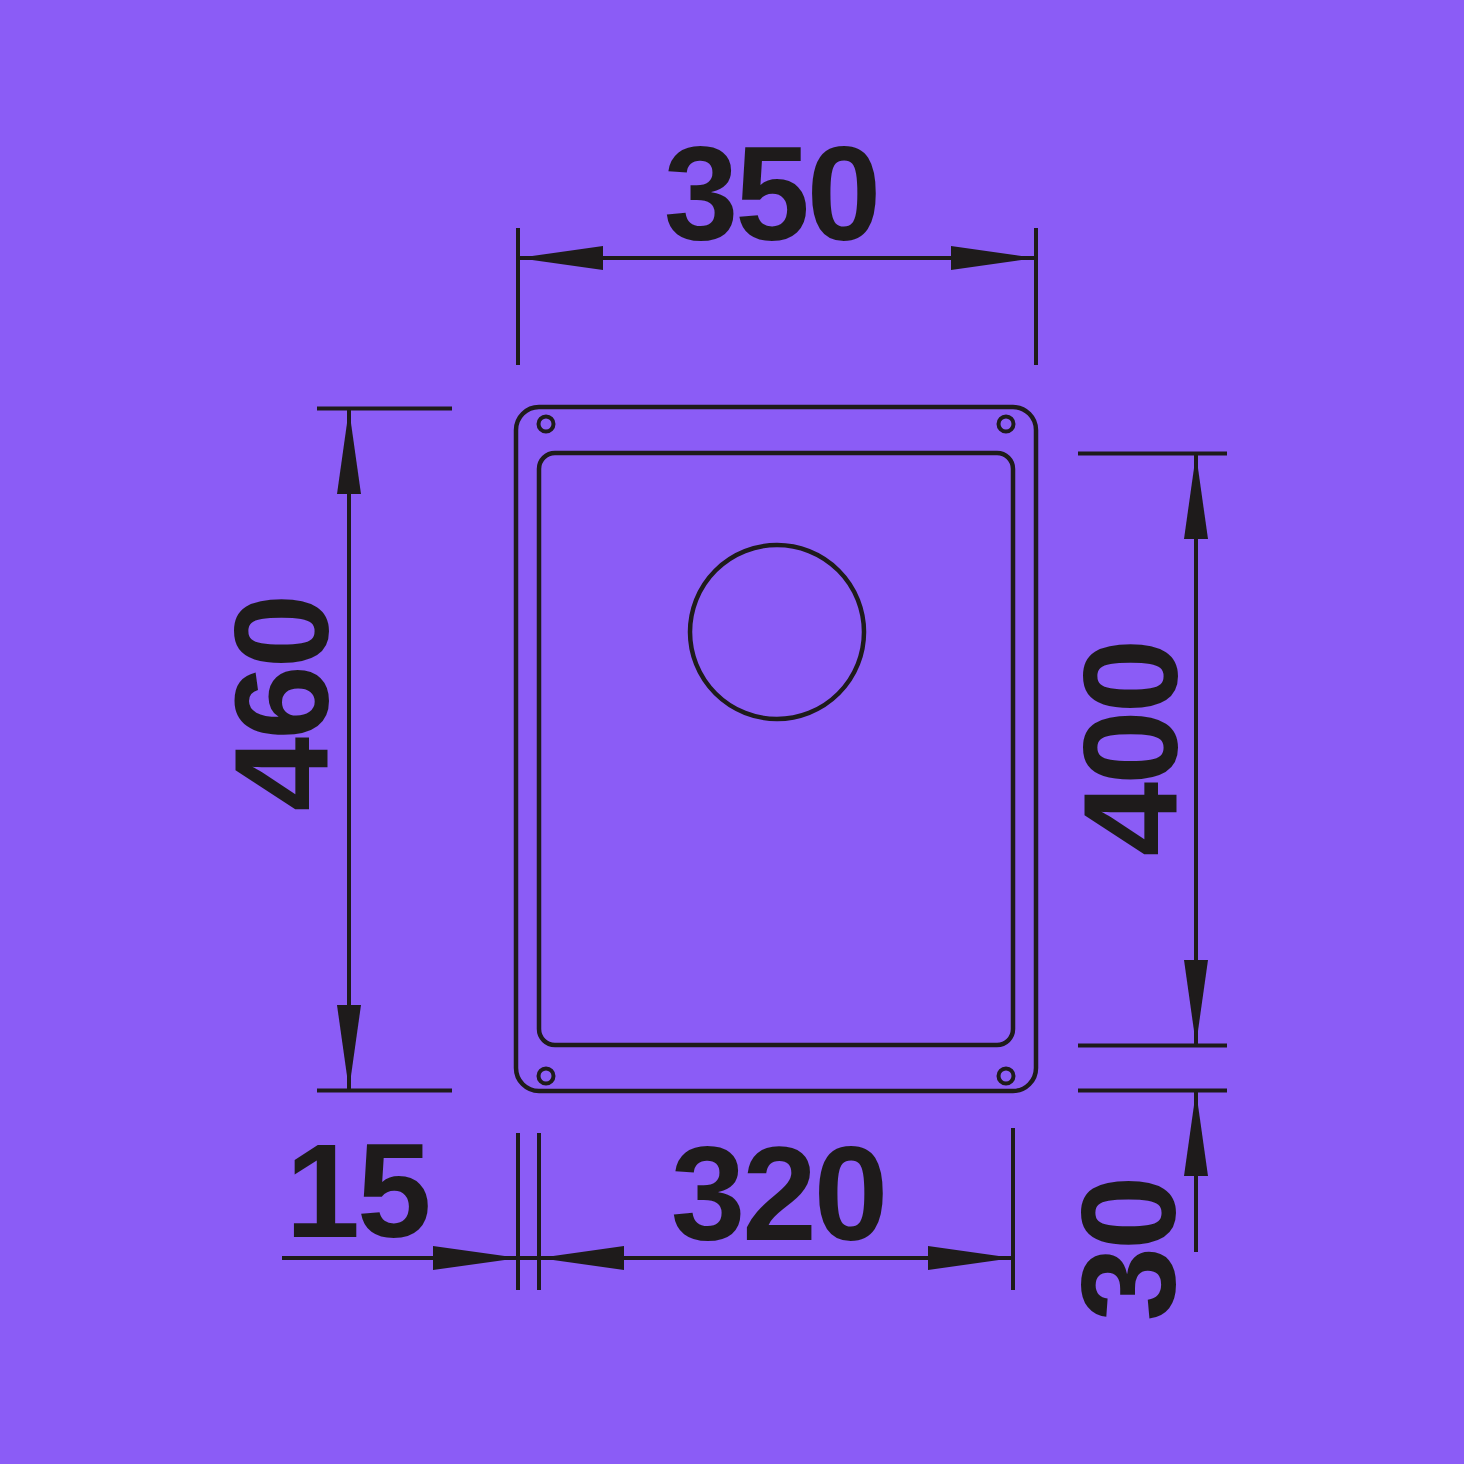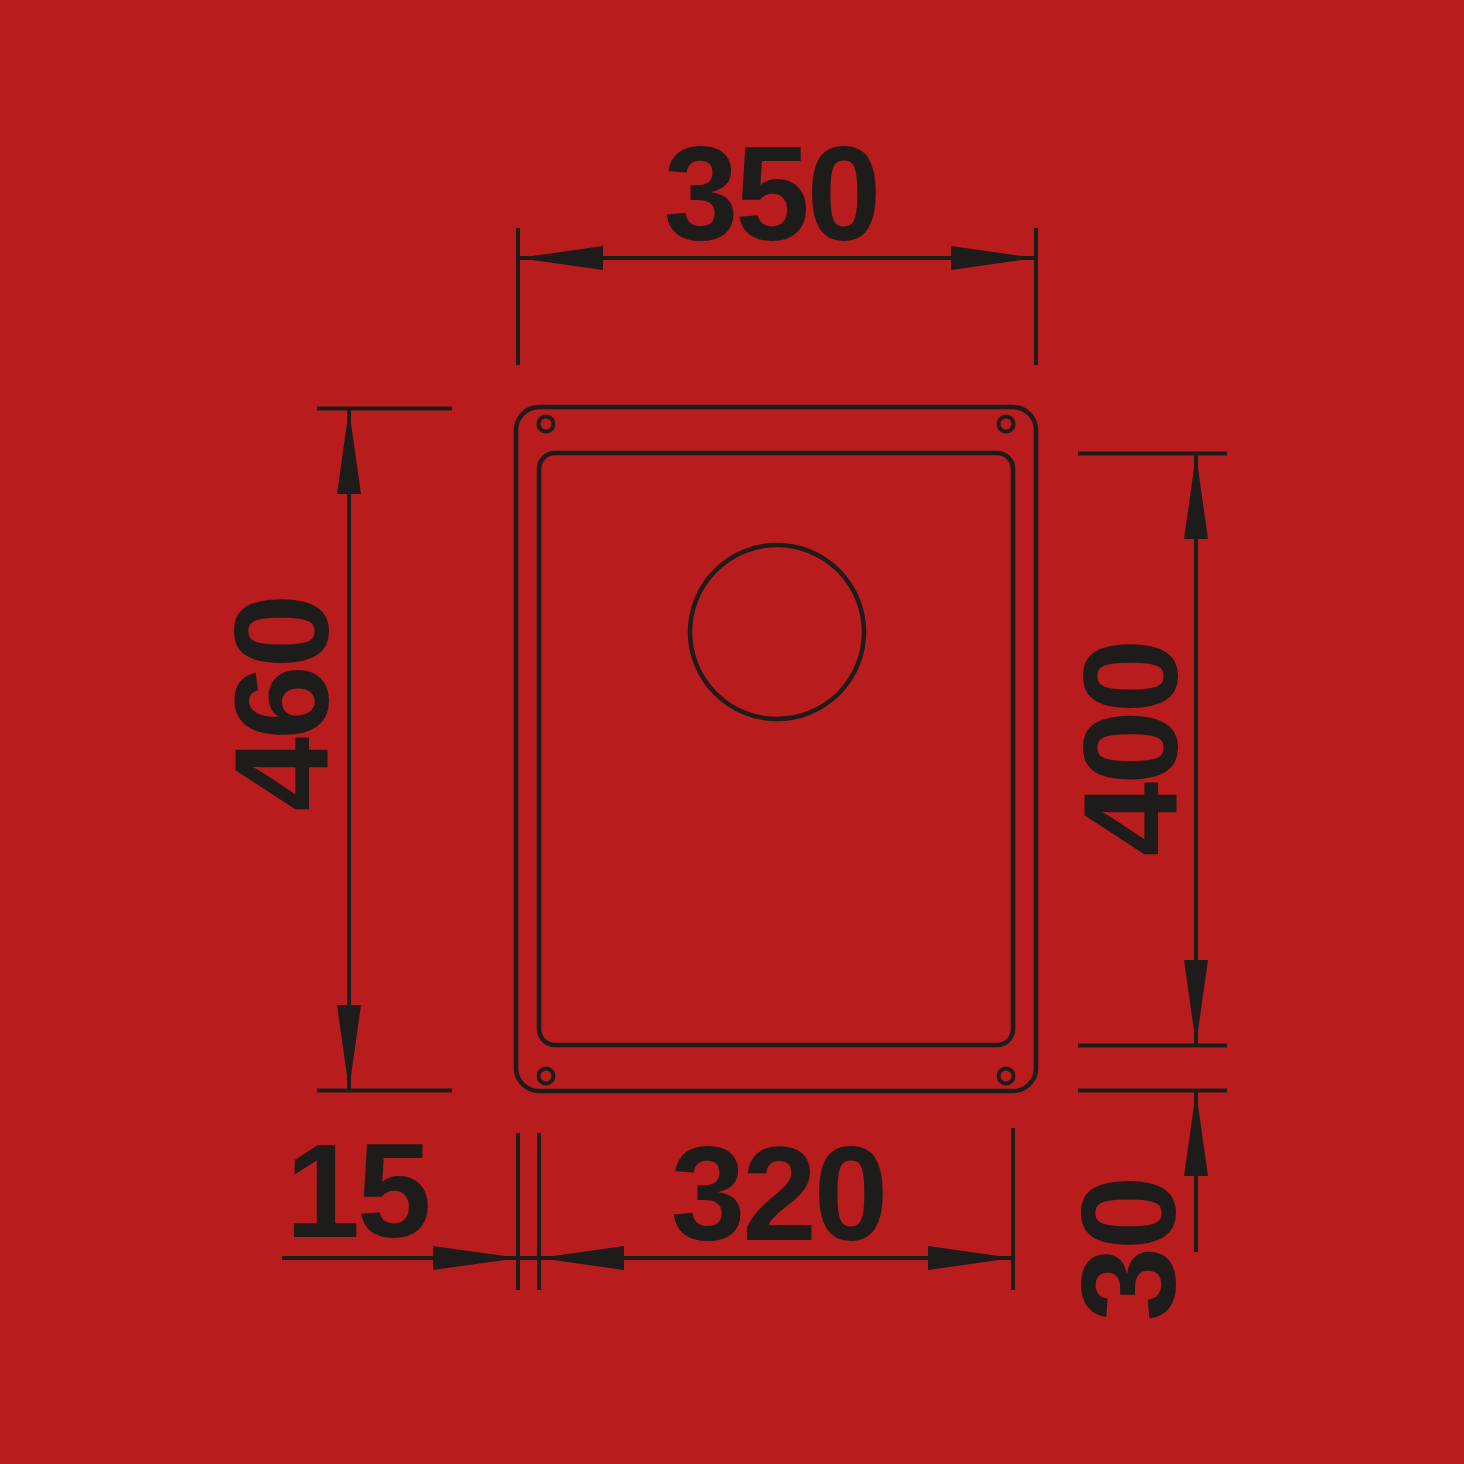--- a/index.html
+++ b/index.html
@@ -6,21 +6,21 @@
     margin: 0;
     padding: 0;
     background: #ffffff;
     width: 1464px;
     height: 1464px;
   }
   .stage {
     position: relative;
     width: 1464px;
     height: 1464px;
-    background: #b91c1c;
+    background: #8b5cf6;
     overflow: hidden;
   }
   svg { display: block; }
   text {
     font-family: "Liberation Sans", "DejaVu Sans", sans-serif;
     font-weight: 700;
     font-size: 134px;
     letter-spacing: -3px;
   }
 </style>

